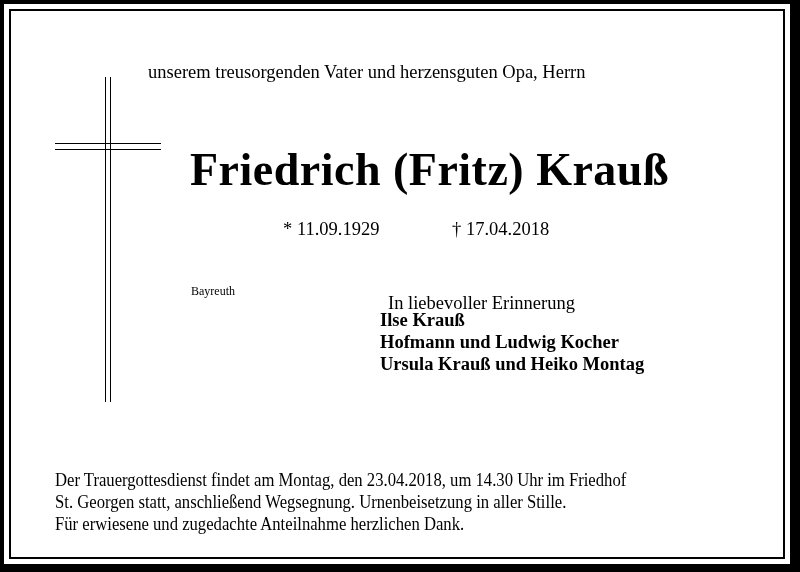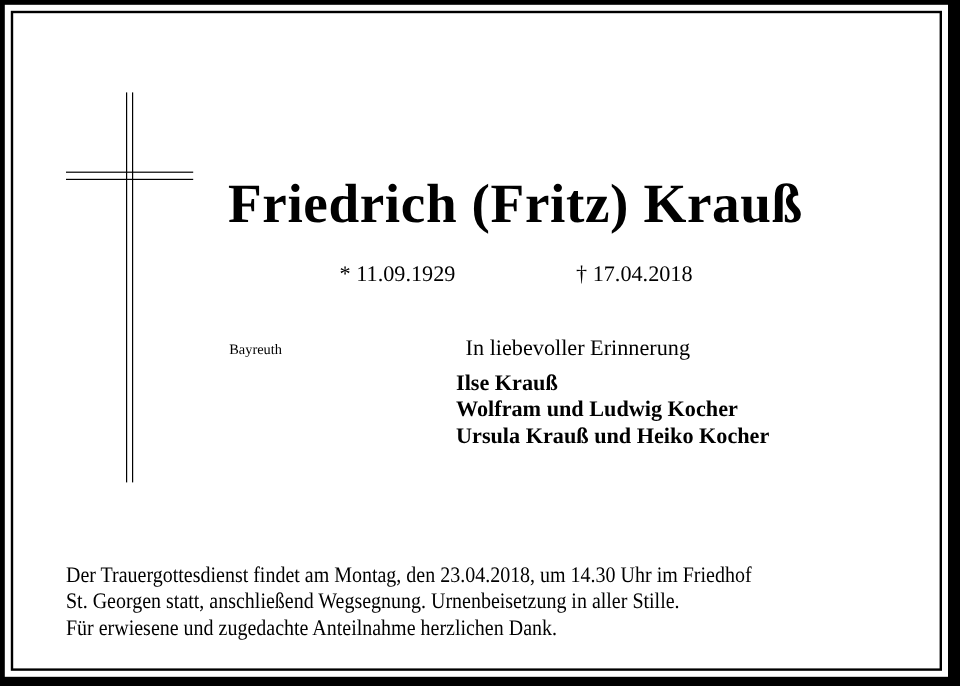--- a/index.html
+++ b/index.html
@@ -74,31 +74,30 @@
       left: 283px;
       top: 218px;
       font-size: 18.5px;
       line-height: 22px;
     }
     .died {
       left: 452px;
       top: 218px;
       font-size: 18.5px;
       line-height: 22px;
-      margin-left: 28px;
     }
     .place {
       left: 191px;
       top: 280px;
       font-size: 12px;
       line-height: 22px;
     }
     .memory {
       left: 388px;
-      top: 280px;
+      top: 292px;
       font-size: 18.5px;
       line-height: 22px;
     }
     .mourners {
       left: 380px;
       top: 309px;
       font-size: 18.5px;
       font-weight: bold;
       line-height: 22px;
     }
@@ -117,33 +116,34 @@
 <body>
 
 <div class="outer-frame">
   <div class="inner-frame"></div>
 </div>
 
 <div class="cross-v"></div>
 <div class="cross-h"></div>
 
 <div class="abs intro">
+  <div>unserem treusorgenden Vater und herzensguten Opa, Herrn</div>
 </div>
 
 <div class="abs name">Friedrich (Fritz) Krauß</div>
 
 <div class="abs born">* 11.09.1929</div>
 <div class="abs died">† 17.04.2018</div>
 
 <div class="abs place">Bayreuth</div>
 <div class="abs memory">In liebevoller Erinnerung</div>
 
 <div class="abs mourners">
   <div>Ilse Krauß</div>
-  <div>Wolfram und Ludwig Kocher</div>
-  <div>Ursula Krauß und Heiko Kocher</div>
+  <div>Hofmann und Ludwig Kocher</div>
+  <div>Ursula Krauß und Heiko Montag</div>
 </div>
 
 <div class="abs footer">
   <div>Der Trauergottesdienst findet am Montag, den 23.04.2018, um 14.30 Uhr im Friedhof</div>
   <div>St. Georgen statt, anschließend Wegsegnung. Urnenbeisetzung in aller Stille.</div>
   <div>Für erwiesene und zugedachte Anteilnahme herzlichen Dank.</div>
 </div>
 
 </body></html>

